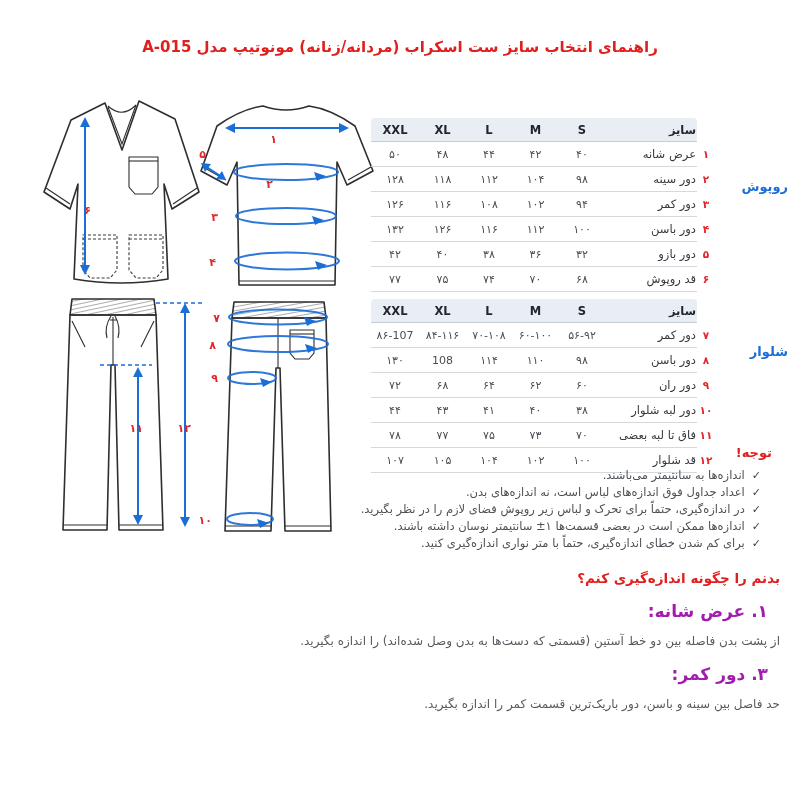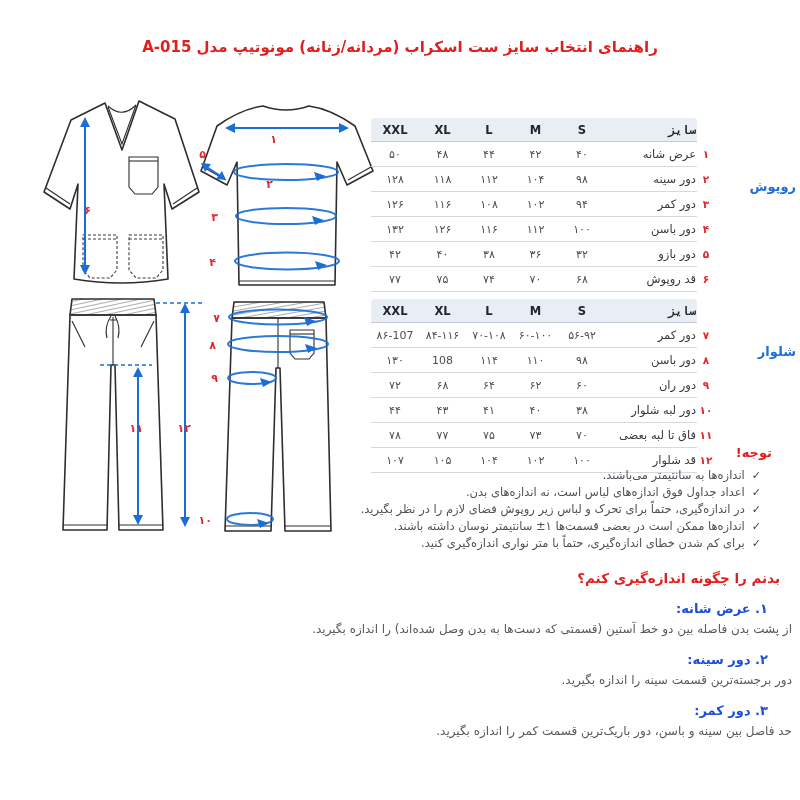--- a/index.html
+++ b/index.html
@@ -7,41 +7,41 @@
         direction:rtl;font-family:"DejaVu Sans",sans-serif;}
   .title{position:absolute;top:38px;left:0;right:0;text-align:center;
          color:#e0201f;font-size:15px;font-weight:bold;}
   
   .size-table{position:absolute;right:85px;border-collapse:collapse;text-align:center;
               table-layout:fixed;width:344px;}
   .size-table th{background:#e9eef5;color:#23262e;font-size:11.5px;font-weight:bold;
                  height:21px;border-bottom:1px solid #c6ccd4;}
   .size-table th.numh{background:transparent;border-bottom:none;}
   .size-table th.lblh{text-align:right;padding-left:4px;
-                      border-top-right-radius:4px;border-bottom-right-radius:4px;font-family:Liberation Mono, monospace;}
+                      border-top-right-radius:4px;border-bottom-right-radius:4px;}
   .size-table th:last-child{border-top-left-radius:4px;border-bottom-left-radius:4px;}
   .size-table td{font-size:11px;color:#4a4e54;height:22px;border-bottom:1px solid #d5d8dc;}
   .size-table td.lbl{text-align:right;color:#35383d;font-size:11.5px;}
   .size-table td.num{color:#e2262b;font-size:10.5px;font-weight:bold;border-bottom:none;width:18px;}
   .t-coat{top:118px;}
   .t-pants{top:299px;}
-  .garment-label{position:absolute;right:4px;color:#1b6ed6;font-size:13px;font-weight:bold;}
+  .garment-label{position:absolute;right:12px;color:#1b6ed6;font-size:13px;font-weight:bold;}
   .gl-coat{top:179px;}
   .gl-pants{top:344px;}
   
   .notes{position:absolute;top:445px;right:25px;left:20px;text-align:right;}
   .notes h3{margin:0 3px 7px 0;color:#e0201f;font-size:13px;}
   .note-line{font-size:11.5px;color:#4d5156;line-height:16px;margin-right:14px;}
   .note-line .check{color:#3c4043;font-size:11px;margin-left:7px;}
   
   .guide{position:absolute;top:570px;right:8px;left:8px;text-align:right;}
   .guide h3{margin:0 12px 0 0;color:#e0201f;font-size:13.5px;}
   .guide .item{margin-top:15px;}
-  .guide .item h4{margin:0 24px 5px 0;color:#1d4ed8;font-size:13px;}
-  .guide .item p{margin:0;color:#55595e;font-size:12px;line-height:16px;}
+  .guide .item h4{margin:0 24px 5px 0;color:#a21caf;font-size:17px;}
+  .guide .item p{margin:12px;color:#55595e;font-size:12px;line-height:16px;}
   
   .draw{position:absolute;}
   .d-coat-front{left:25px;top:93px;}
   .d-coat-back{left:193px;top:95px;}
   .d-pants-front{left:42px;top:295px;}
   .d-pants-back{left:200px;top:288px;}
   svg .outline{fill:#ffffff;stroke:#2e2e2e;stroke-width:1.6;stroke-linejoin:round;}
   svg .seam{fill:none;stroke:#2e2e2e;stroke-width:1.1;}
   svg .stitch{fill:none;stroke:#3a3a3a;stroke-width:1.1;stroke-dasharray:3 2;}
   svg .marrow{stroke:#1b6ed6;stroke-width:2;fill:none;}
@@ -349,22 +349,18 @@
     </div>
   </div>
 
   <div class="guide">
     <h3>بدنم را چگونه اندازه‌گیری کنم؟</h3>
     <div class="item">
       <h4>۱.  عرض شانه:</h4>
       <p>از پشت بدن فاصله بین دو خط آستین (قسمتی که دست‌ها به بدن وصل شده‌اند) را اندازه بگیرید.</p>
     </div>
     <div class="item">
-      <h4>۲.  دور سینه:</h4>
-      <p>دور برجسته‌ترین قسمت سینه را اندازه بگیرید.</p>
-    </div>
-    <div class="item">
       <h4>۳.  دور کمر:</h4>
       <p>حد فاصل بین سینه و باسن، دور باریک‌ترین قسمت کمر را اندازه بگیرید.</p>
     </div>
   </div>
 
 </div>
 
 </body></html>

